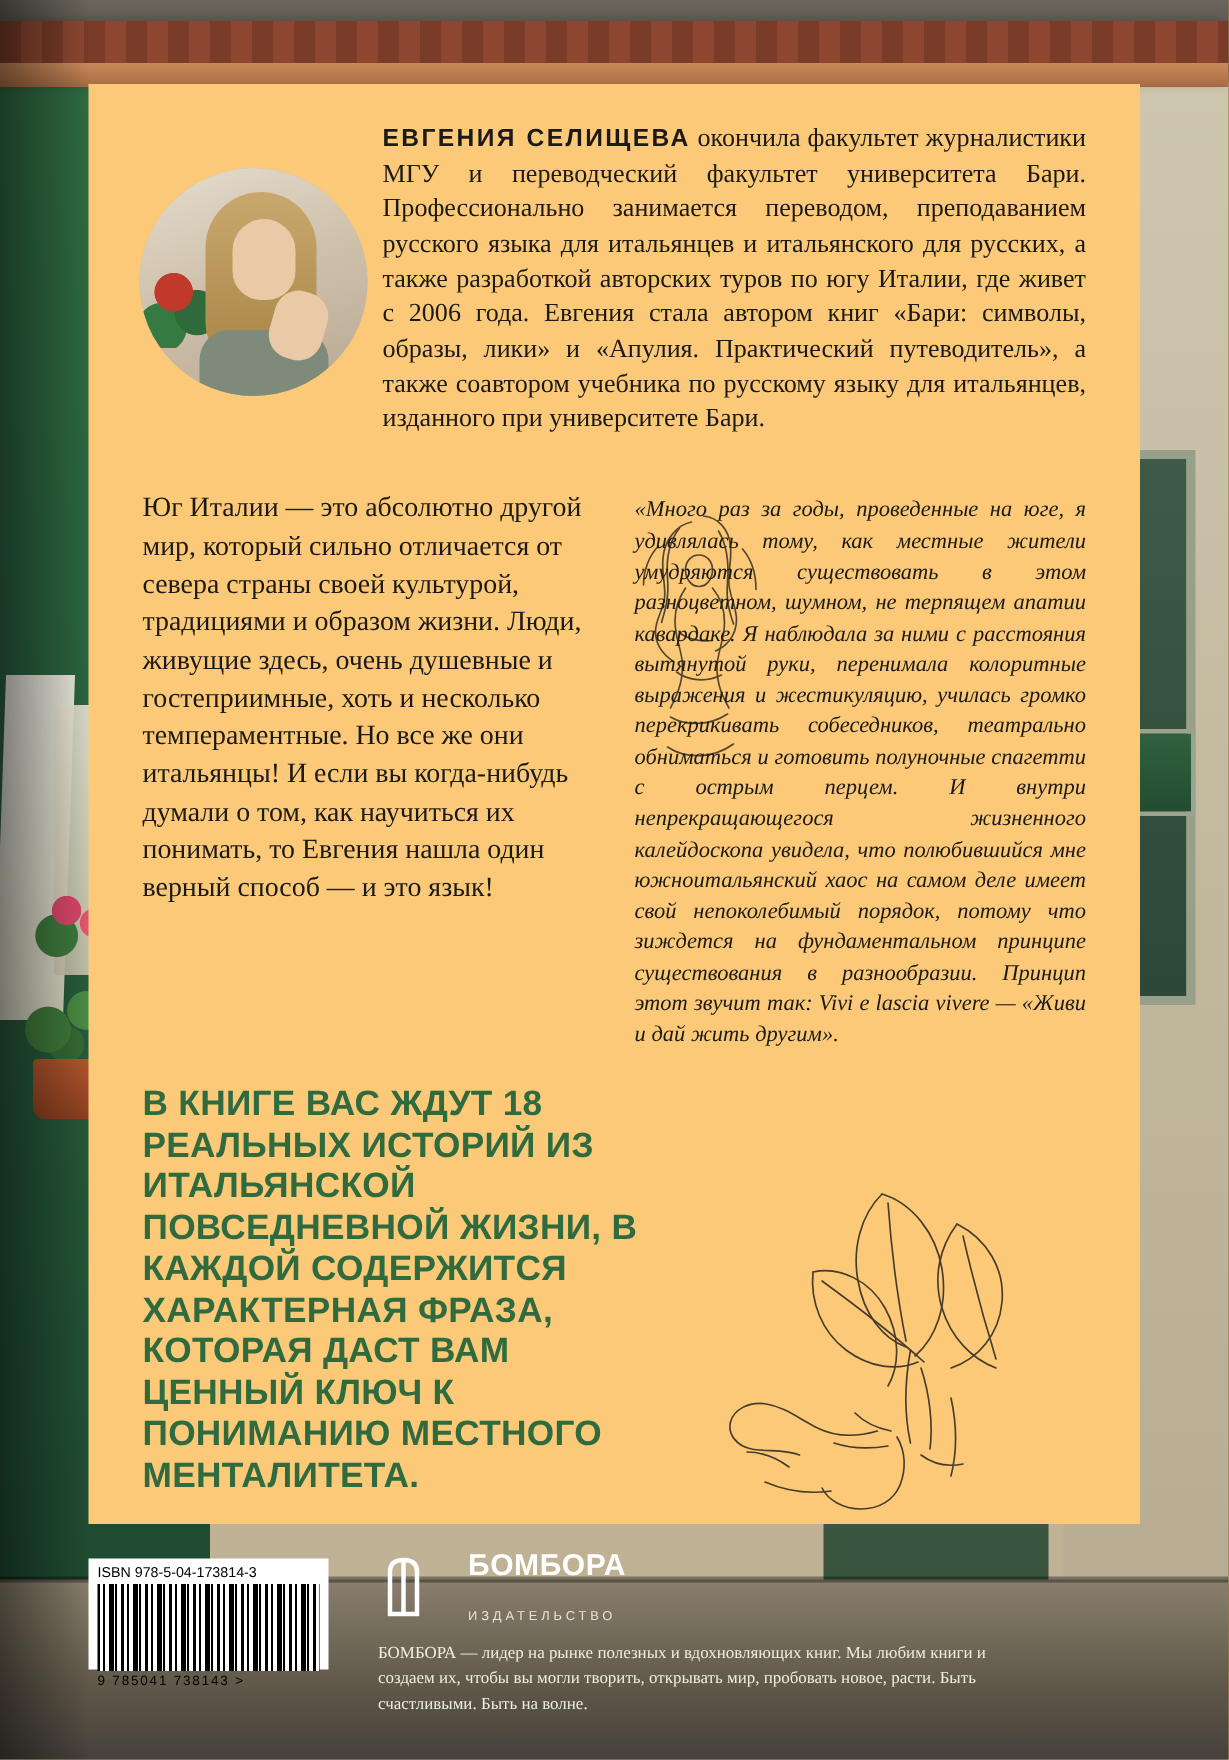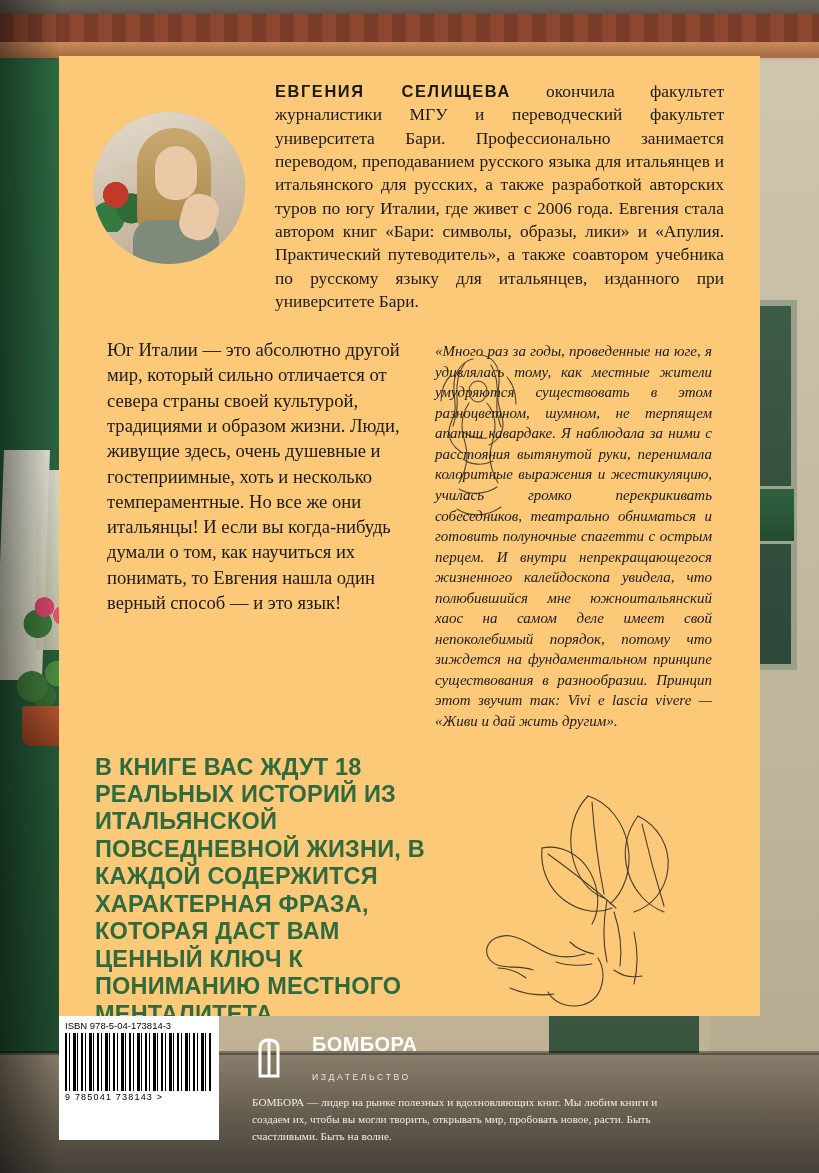--- a/index.html
+++ b/index.html
@@ -140,21 +140,21 @@
     top: 56px;
     width: 701px;
     height: 960px;
     background: #fbc978;
     overflow: hidden;
   }
 
   
   .author-block {
     position: relative;
-    padding: 24px 36px 0 56px;
+    padding: 24px 36px 0 36px;
   }
   .author-photo {
     position: absolute;
     left: 34px;
     top: 56px;
     width: 152px;
     height: 152px;
     border-radius: 50%;
     overflow: hidden;
     background: #cbb49a;
@@ -203,22 +203,22 @@
     font-family: "Liberation Sans", sans-serif;
     font-weight: bold;
     letter-spacing: 1.6px;
     color: #1b1a17;
     font-size: 16.4px;
   }
 
   
   .cols {
     display: flex;
-    margin-top: 24px;
-    padding: 0 48px;
+    margin-top: 36px;
+    padding: 0 36px;
     gap: 28px;
   }
   .col-left {
     width: 300px;
     flex: none;
     font-family: "Liberation Serif", serif;
     font-size: 18.6px;
     line-height: 1.36;
     color: #1b1a17;
   }
@@ -271,23 +271,23 @@
 
   
   .bottom {
     position: absolute;
     left: 0; right: 0; bottom: 0;
     height: 157px;
   }
   .isbn-box {
     position: absolute;
     left: 59px;
-    top: 0;
+    top: 23px;
     width: 160px;
-    height: 124px;
+    height: 74px;
     background: #ffffff;
     padding: 4px 6px;
     box-sizing: border-box;
   }
   .isbn-text {
     font-family: "Liberation Sans", sans-serif;
     font-size: 9.5px;
     color: #000;
     margin-bottom: 2px;
   }

